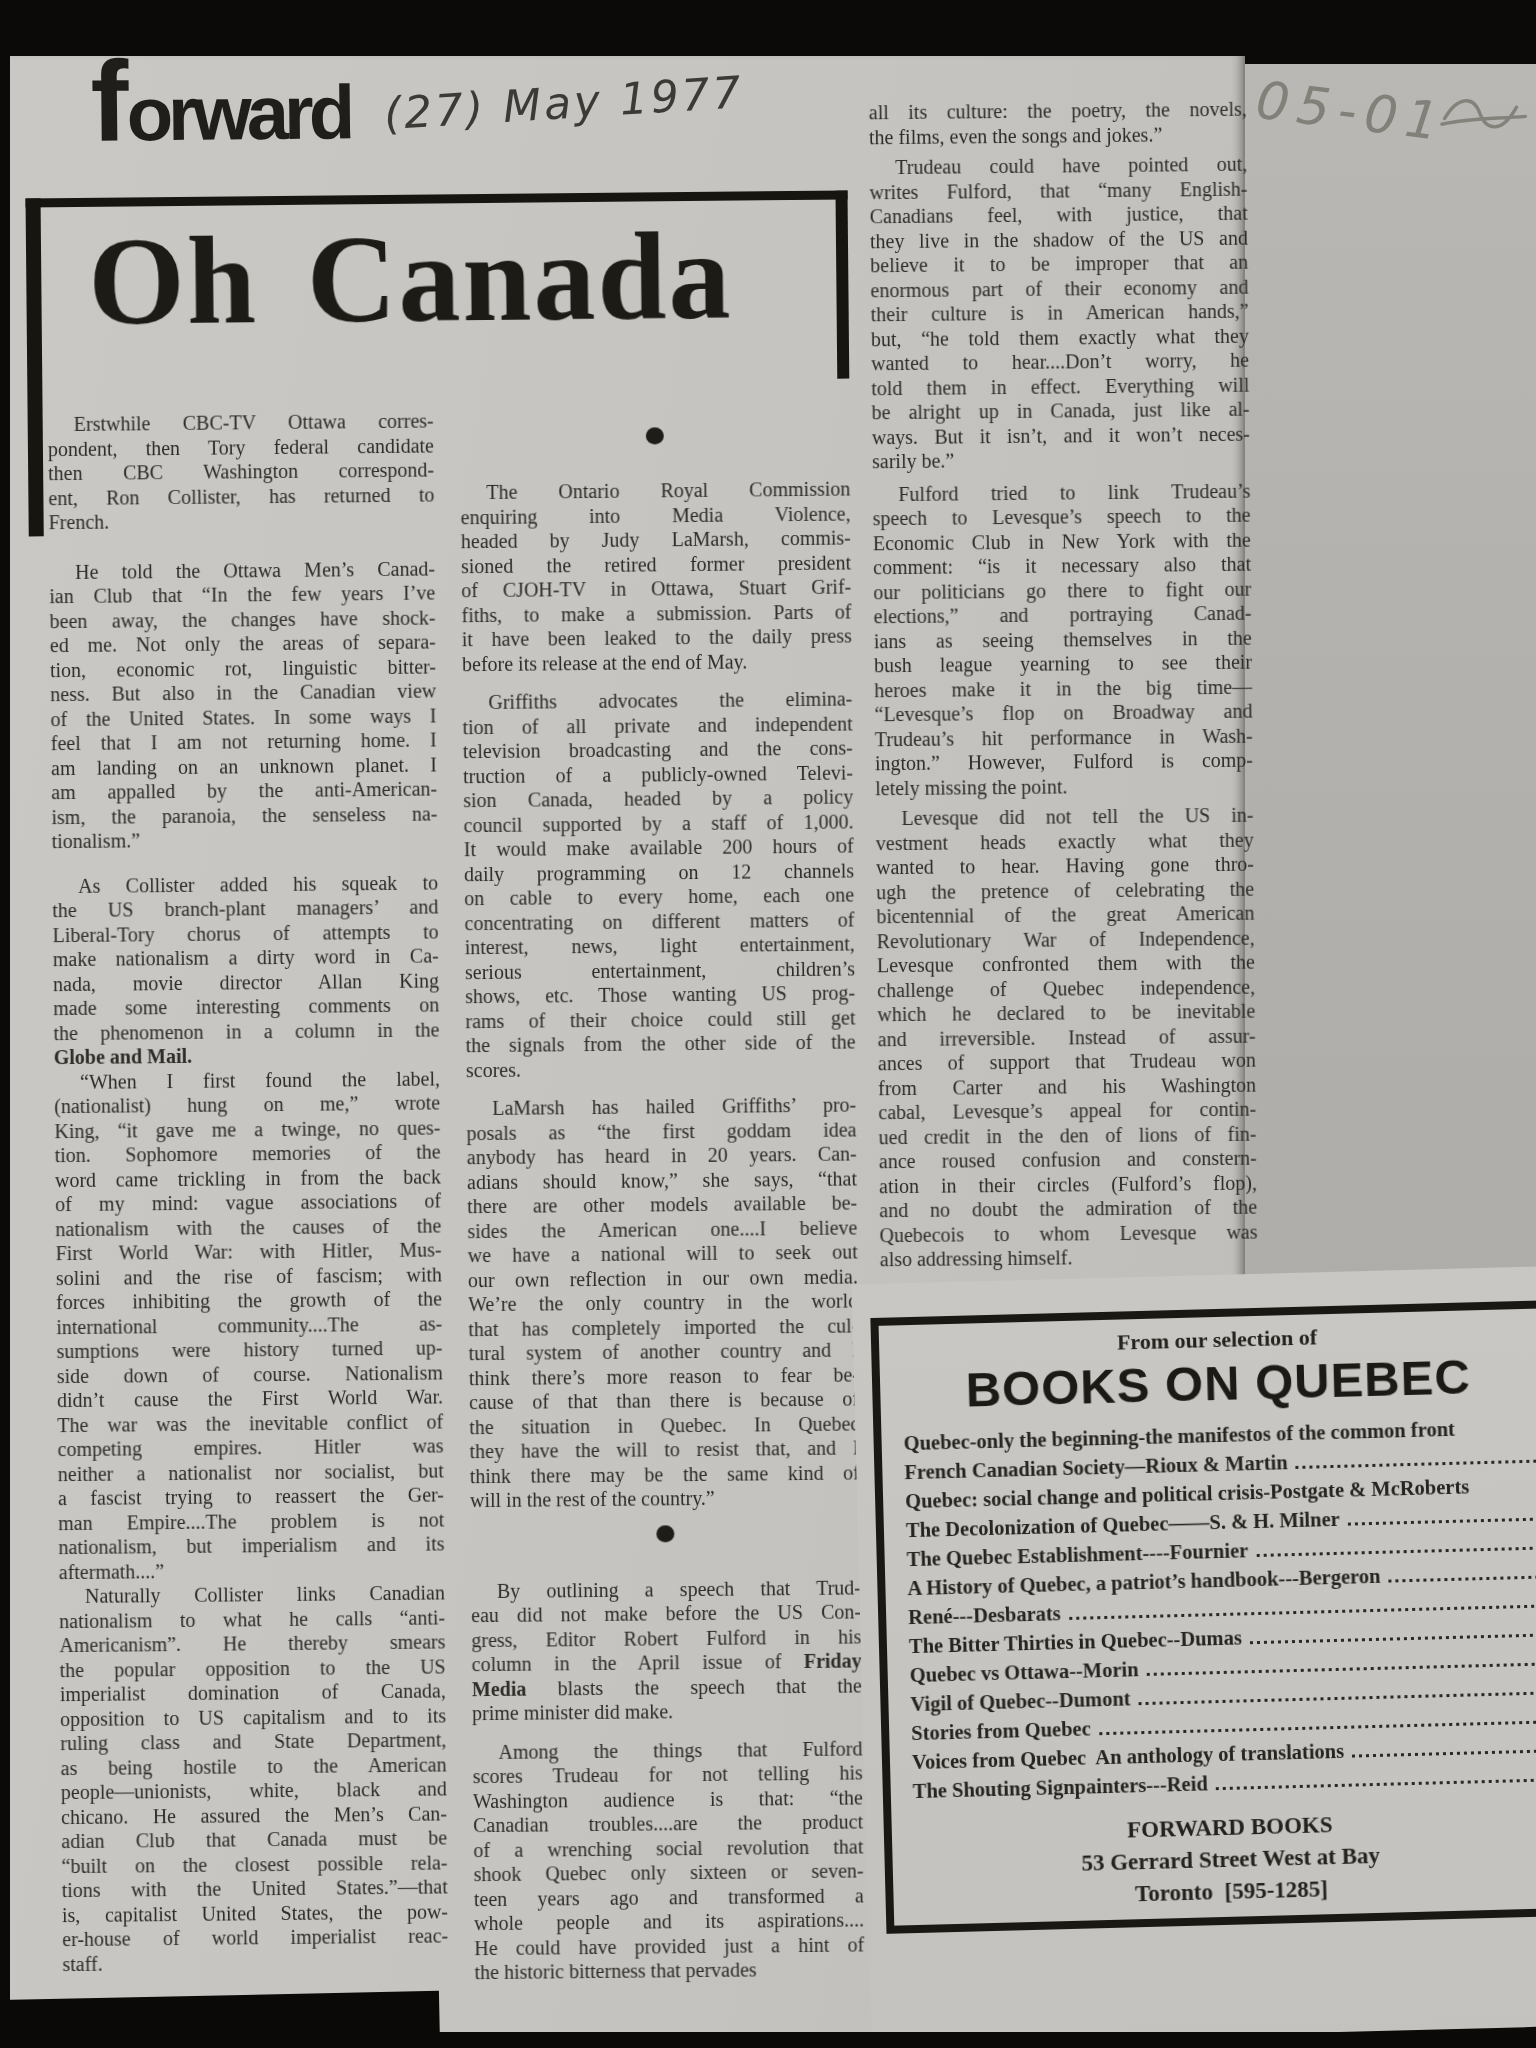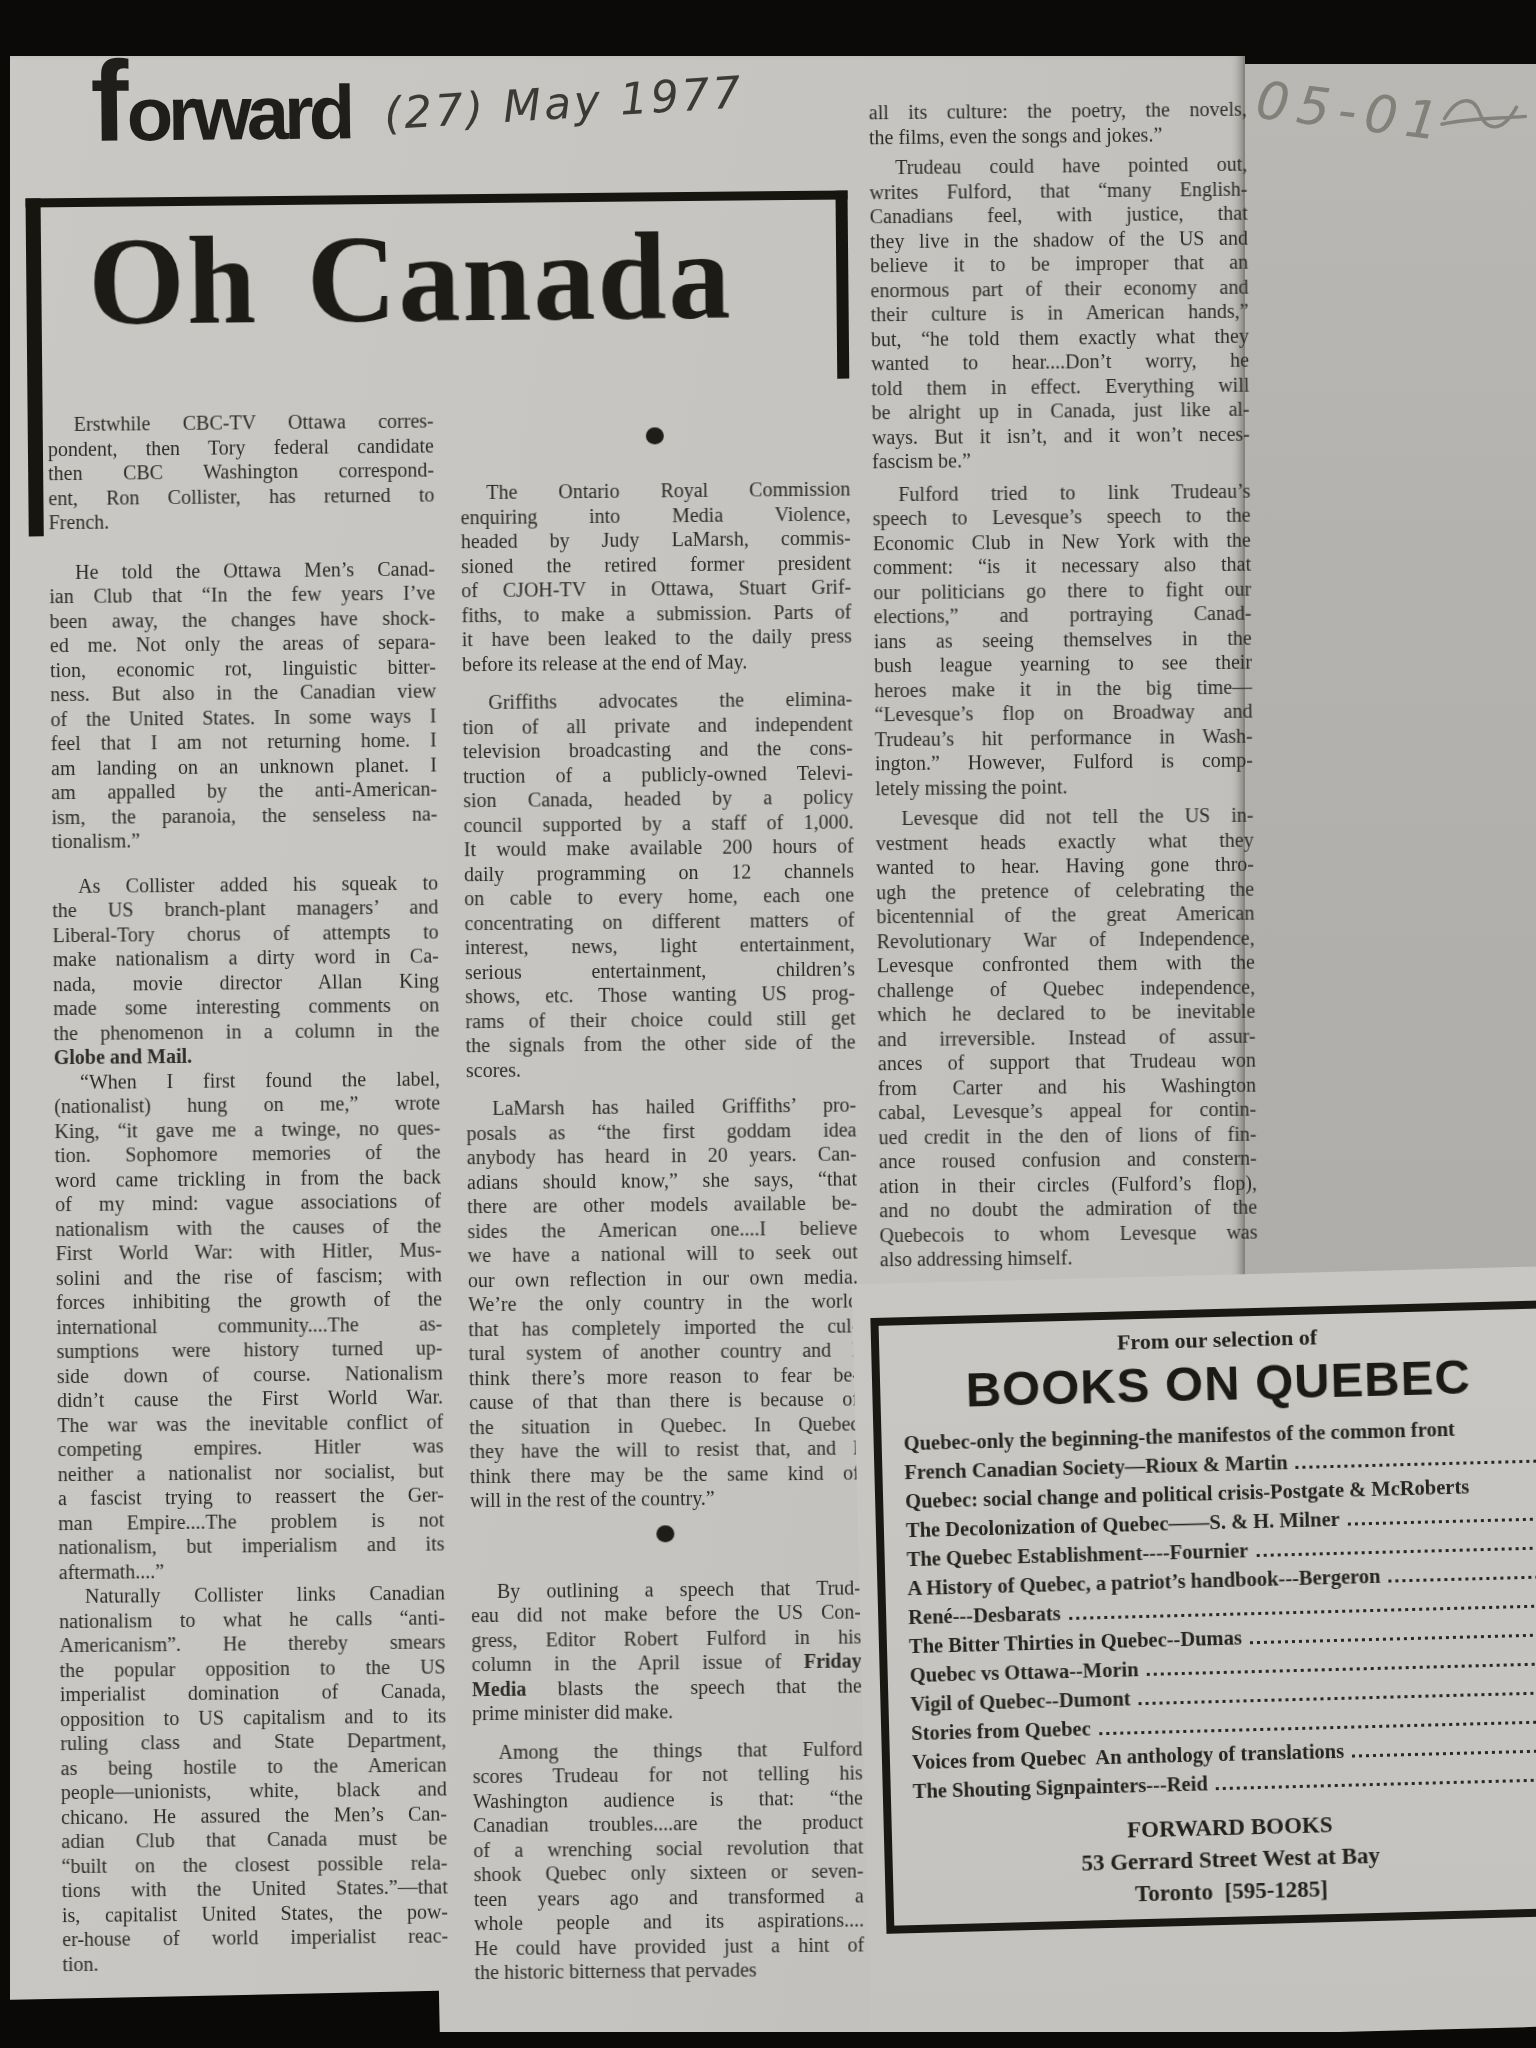--- a/index.html
+++ b/index.html
@@ -164,21 +164,21 @@
             <div class="line j"><span>opposition to US capitalism and to its</span></div>
             <div class="line j"><span>ruling class and State Department,</span></div>
             <div class="line j"><span>as being hostile to the American</span></div>
             <div class="line j"><span>people—unionists, white, black and</span></div>
             <div class="line j"><span>chicano. He assured the Men’s Can-</span></div>
             <div class="line j"><span>adian Club that Canada must be</span></div>
             <div class="line j"><span>“built on the closest possible rela-</span></div>
             <div class="line j"><span>tions with the United States.”—that</span></div>
             <div class="line j"><span>is, capitalist United States, the pow-</span></div>
             <div class="line j"><span>er-house of world imperialist reac-</span></div>
-            <div class="line"><span>tion.</span></div>
+            <div class="line"><span>staff.</span></div>
           </div>
         </div>
       <div class="col col-2">
           <div class="bullet-row">
             <span class="bullet-dot"></span>
           </div>
           <div class="para" style="margin-top: 26px;">
             <div class="line j indent"><span>The Ontario Royal Commission</span></div>
             <div class="line j"><span>enquiring into Media Violence,</span></div>
             <div class="line j"><span>headed by Judy LaMarsh, commis-</span></div>
@@ -260,21 +260,21 @@
             <div class="line j"><span>Canadians feel, with justice, that</span></div>
             <div class="line j"><span>they live in the shadow of the US and</span></div>
             <div class="line j"><span>believe it to be improper that an</span></div>
             <div class="line j"><span>enormous part of their economy and</span></div>
             <div class="line j"><span>their culture is in American hands,”</span></div>
             <div class="line j"><span>but, “he told them exactly what they</span></div>
             <div class="line j"><span>wanted to hear....Don’t worry, he</span></div>
             <div class="line j"><span>told them in effect. Everything will</span></div>
             <div class="line j"><span>be alright up in Canada, just like al-</span></div>
             <div class="line j"><span>ways. But it isn’t, and it won’t neces-</span></div>
-            <div class="line"><span>fascism be.”</span></div>
+            <div class="line"><span>sarily be.”</span></div>
           </div>
           <div class="para" style="margin-top: 8px;">
             <div class="line j indent"><span>Fulford tried to link Trudeau’s</span></div>
             <div class="line j"><span>speech to Levesque’s speech to the</span></div>
             <div class="line j"><span>Economic Club in New York with the</span></div>
             <div class="line j"><span>comment: “is it necessary also that</span></div>
             <div class="line j"><span>our politicians go there to fight our</span></div>
             <div class="line j"><span>elections,” and portraying Canad-</span></div>
             <div class="line j"><span>ians as seeing themselves in the</span></div>
             <div class="line j"><span>bush league yearning to see their</span></div>

